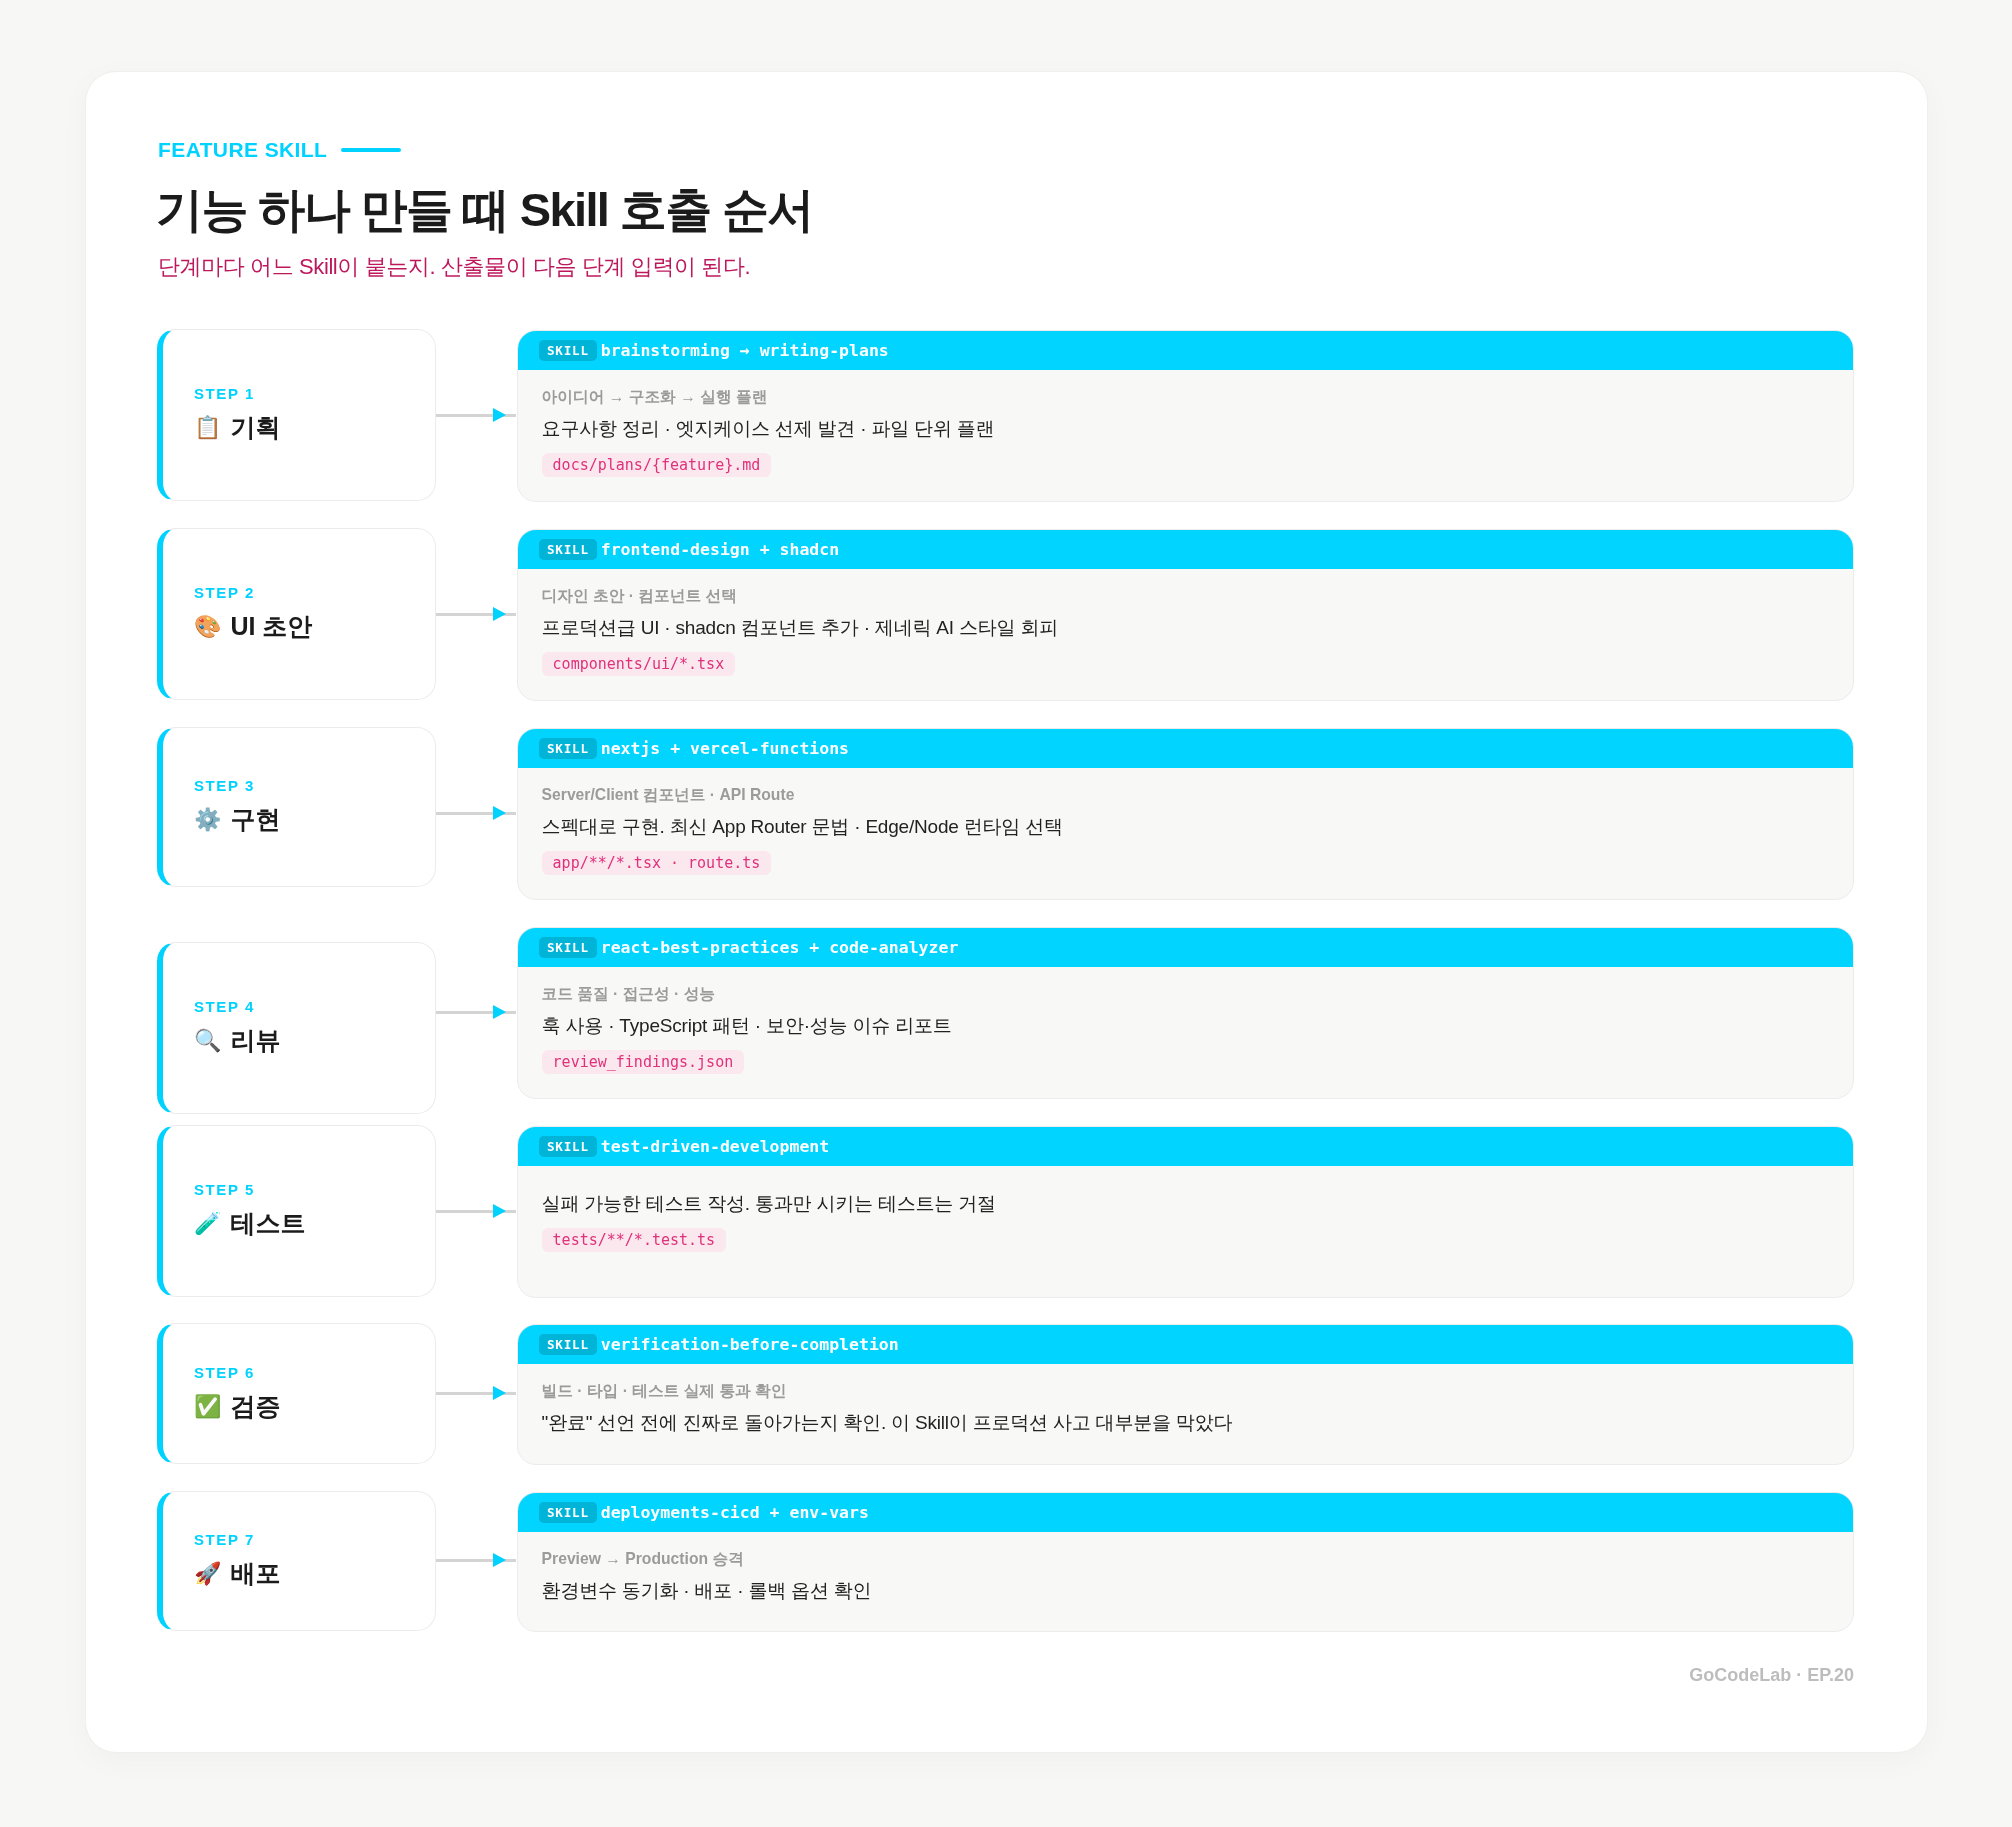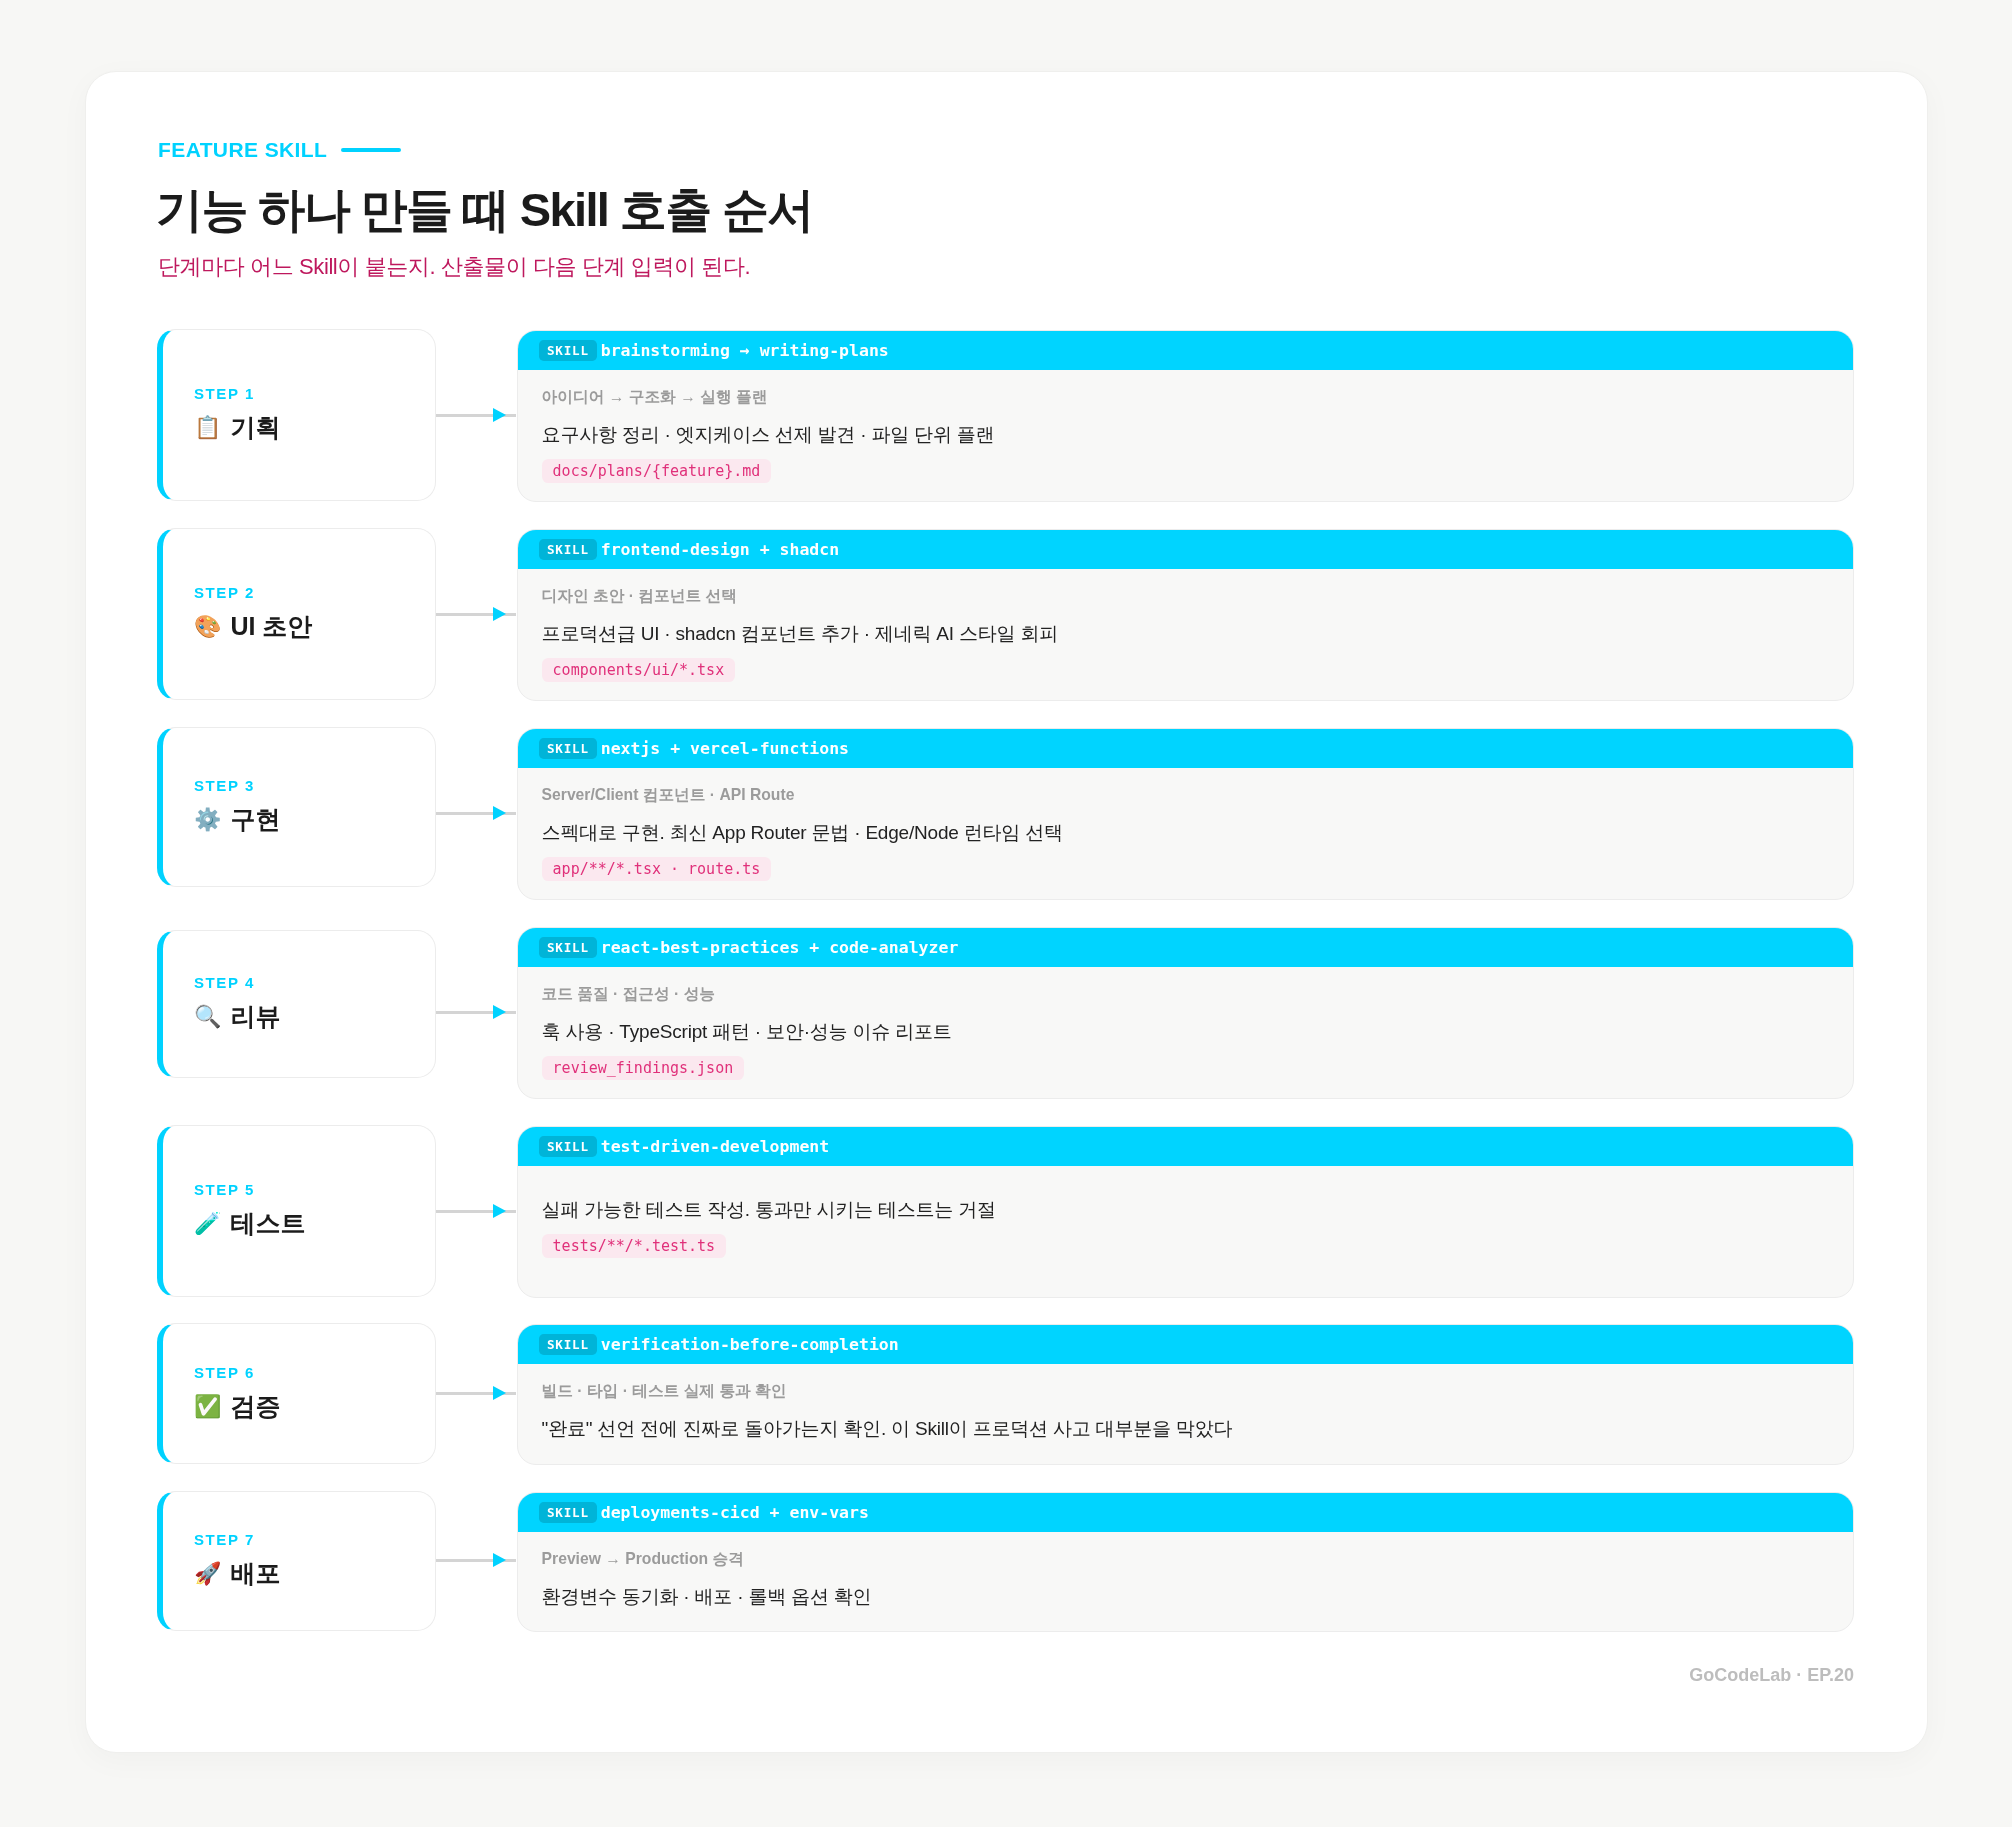--- a/index.html
+++ b/index.html
@@ -28,21 +28,21 @@
            border-bottom:7.9px solid transparent; border-left:13.4px solid #00d2ff; }
 
   .skill { position:absolute; left:517px; width:1337px; background:#f8f8f7; border:1.6px solid #ececec;
            border-radius:19px; box-sizing:border-box; overflow:hidden; }
   .skill-head { height:39px; background:#00d4ff; display:flex; align-items:center; padding-left:21px; gap:4px; }
   .skill-badge { background:#00b4d8; color:#ffffff; font-family:"DejaVu Sans Mono",monospace; font-size:12.6px;
                  font-weight:700; letter-spacing:0.8px; padding:3.1px 7.9px; border-radius:4.7px; }
   .skill-name { color:#ffffff; font-family:"DejaVu Sans Mono","Liberation Mono",monospace; font-size:16.5px; font-weight:700; }
   .skill-body { padding:17.3px 0 0 23.6px; }
   .skill-sub { font-size:15.7px; font-weight:700; color:#9b9b9b; display:block; }
-  .skill-main { font-size:19px; color:#222; display:block; margin-top:14px; letter-spacing:-0.2px; }
+  .skill-main { font-size:19px; color:#222; display:block; margin-top:8px; letter-spacing:-0.2px; }
   .skill-file { display:inline-block; margin-top:11px; background:#fbe8ef; color:#e0307a; border-radius:6.3px;
                 font-family:"DejaVu Sans Mono","Liberation Mono",monospace; font-size:15px; padding:3.1px 11px; }
 
   .footer { position:absolute; right:159px; top:1665px; font-size:18px; color:#bdbdbd; font-weight:600; }
 </style>
 </head>
 <body>
 
 <div class="outer"></div>
 
@@ -123,21 +123,21 @@
           <span class="skill-name">nextjs + vercel-functions</span>
         </div>
         <div class="skill-body">
           <span class="skill-sub">Server/Client 컴포넌트 · API Route</span>
           <span class="skill-main">스펙대로 구현. 최신 App Router 문법 · Edge/Node 런타임 선택</span>
           <span class="skill-file">app/**/*.tsx · route.ts</span>
         </div>
       </div>
     </div>
     <div class="row" style="top: 926px; height: 172px;">
-      <div class="step" style="top:4px;height:148px">
+      <div class="step" style="top:16px;height:172px">
         <div class="step-inner">
           <span class="step-label">STEP 4</span>
           <div class="step-name">
             <span class="step-icon">🔍</span>
             <span>리뷰</span>
           </div>
         </div>
       </div>
       <div class="connector" style="top:85px">
         <span class="arrow"></span>

